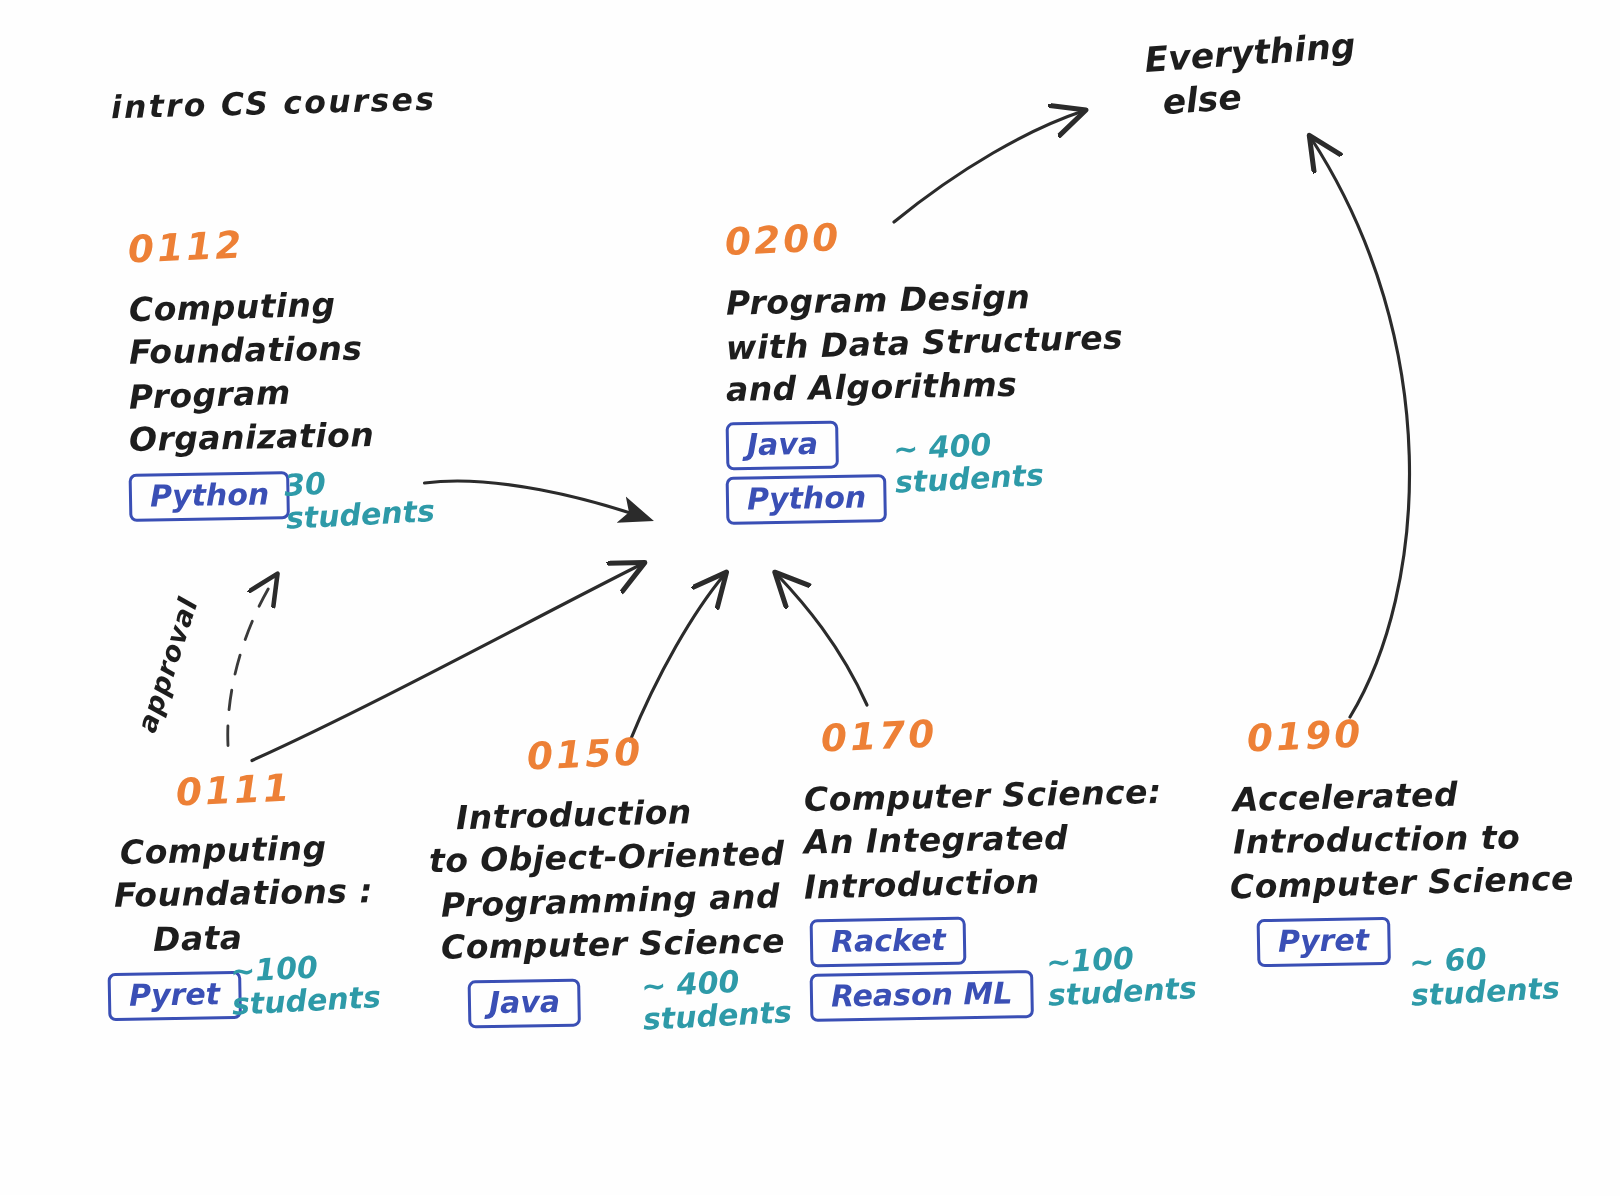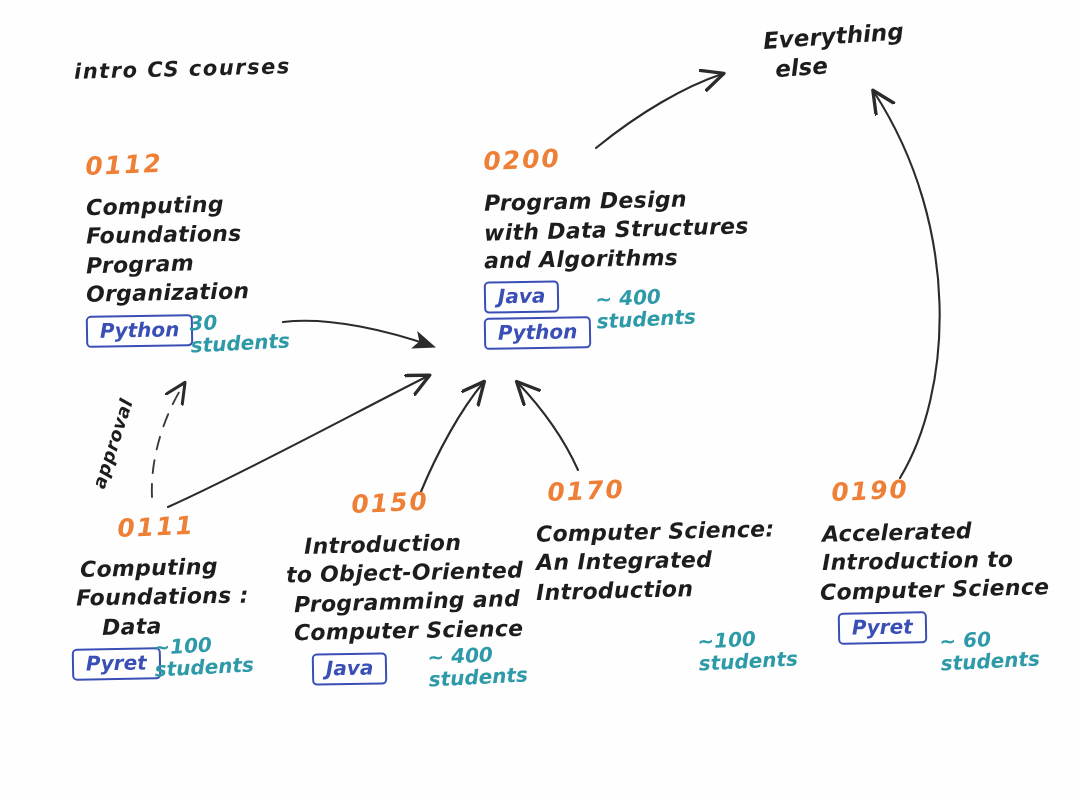--- a/index.html
+++ b/index.html
@@ -226,20 +226,24 @@
     <span class="word">students</span>
   </div>
 
   <div class="node" style="left:548px; top:478px;">
     <div class="code">0170</div>
     <div style="margin-top:10px;">
       <div class="title-line" style="transform:rotate(-1.3deg); margin-left:-12px;">Computer Science:</div>
       <div class="title-line" style="transform:rotate(-1deg); margin-left:-12px;">An Integrated</div>
       <div class="title-line" style="transform:rotate(-1.5deg); margin-left:-12px;">Introduction</div>
     </div>
+    <div class="langs" style="margin-left:-8px;">
+      <div class="lang-box">Racket</div>
+      <div class="lang-box">Reason ML</div>
+    </div>
   </div>
   <div class="students" style="left:698px; top:628px;">
     <span class="count">~100</span>
     <span class="word">students</span>
   </div>
 
   <div class="node" style="left:832px; top:478px;">
     <div class="code">0190</div>
     <div style="margin-top:10px;">
       <div class="title-line" style="transform:rotate(-1.4deg); margin-left:-10px;">Accelerated</div>

